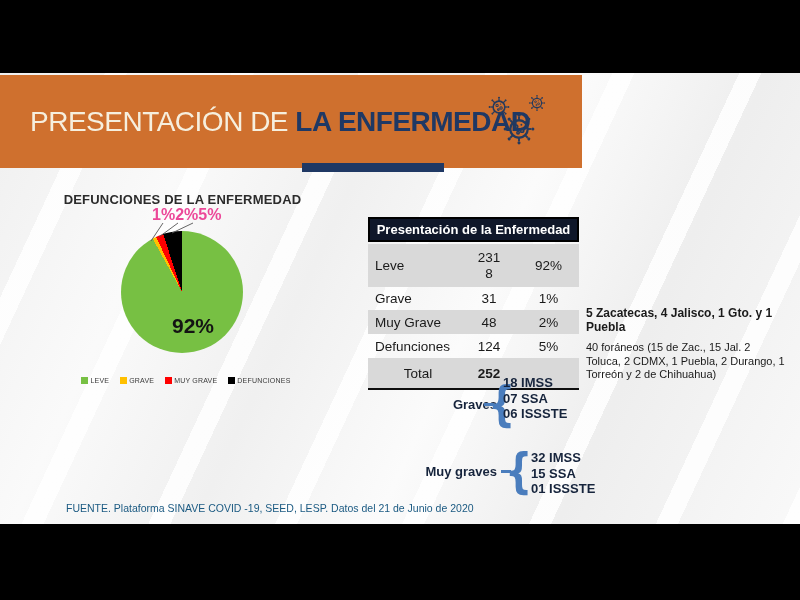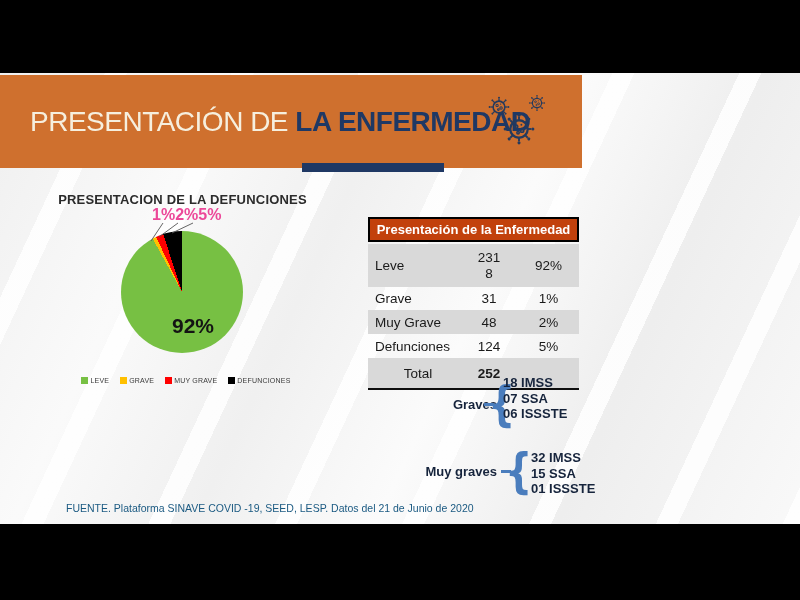--- a/index.html
+++ b/index.html
@@ -33,21 +33,21 @@
     font-size:21px; font-weight:700; color:#141414; z-index:2; }
 
   .legend { position:absolute; left:55px; top:377px; width:262px; display:flex;
     justify-content:center; align-items:center; gap:11px; z-index:2; }
   .legend-item { display:flex; align-items:center; gap:2px; }
   .lg-sq { width:7px; height:7px; display:inline-block; }
   .lg-tx { font-size:7px; color:#3a3a3a; letter-spacing:.2px; }
 
   .ptable { position:absolute; left:368px; top:217px; width:211px; z-index:2;
     border-bottom:2.5px solid #0d0d0d; font-size:13.5px; color:#1a1a1a; }
-  .ptable-header { height:25px; background:#c2410c; border:2px solid #000; margin-bottom:2px;
+  .ptable-header { height:25px; background:#0f172a; border:2px solid #000; margin-bottom:2px;
     display:flex; align-items:center; justify-content:center;
     color:#fff; font-weight:700; font-size:13px; }
   .prow { display:flex; align-items:center; }
   .prow.shade { background:#D9D9D9; }
   .pc-label { width:92px; padding-left:7px; }
   .pc-val { width:58px; text-align:center; }
   .pc-val .wrapnum { display:inline-block; width:26px; word-break:break-all; line-height:1.15; vertical-align:middle; }
   .pc-pct { width:61px; text-align:center; }
   .r-leve { height:43px; } .r-grave { height:23px; } .r-muygrave { height:24px; }
   .r-defun { height:24px; } .r-total { height:30px; }
@@ -114,21 +114,21 @@
         <circle cx="2.5" cy="-4.5" r="1" fill="currentColor"></circle>
       </g>
     </defs>
     <use href="#virus" transform="translate(22,21) scale(0.64)"></use>
     <use href="#virus" transform="translate(60,17) scale(0.5)"></use>
     <use href="#virus" transform="translate(42,43) scale(0.95)"></use>
   </svg>
 
   <div class="navy-bar"></div>
 
-  <div class="chart-title">PRESENTACION DE LA DEFUNCIONES</div>
+  <div class="chart-title">DEFUNCIONES DE LA ENFERMEDAD</div>
   <div class="small-pcts">1%2%5%</div>
 
   <svg class="leader-svg" width="122" height="26" viewBox="0 0 122 26">
     <g stroke="#555" stroke-width="0.9" fill="none">
       <line x1="42" y1="3" x2="30" y2="21"></line>
       <line x1="57" y1="3" x2="38" y2="17"></line>
       <line x1="72" y1="3" x2="51" y2="13"></line>
     </g>
   </svg>
 
@@ -176,20 +176,24 @@
       <span class="pc-val"><span class="wrapnum">124</span></span>
       <span class="pc-pct">5%</span>
     </div>
     <div class="prow r-total shade">
       <span class="pc-label">Total</span>
       <span class="pc-val"><span class="wrapnum">252</span></span>
       <span class="pc-pct"></span>
     </div>
   </div>
 
+  <div class="notes">
+    <div class="notes-bold">5 Zacatecas, 4  Jalisco, 1 Gto. y 1 Puebla</div>
+    <div class="notes-detail">40 foráneos (15 de Zac., 15 Jal. 2 Toluca, 2 CDMX, 1 Puebla, 2 Durango, 1 Torreón y 2 de Chihuahua)</div>
+  </div>
 
   <div class="bracket-group">
     <div class="bg-label" style="left:427px; top:397px; width:70px;">Graves</div>
     <div class="bg-dash" style="left:484px; top:403px; width:10px;"></div>
     <div class="brace" style="left:488px; top:378px; font-size:48px; line-height:52px;"></div>
     <div class="bg-items" style="left:503px; top:375px;">
       <div>18 IMSS</div>
       <div>07 SSA</div>
       <div>06 ISSSTE</div>
     </div>

